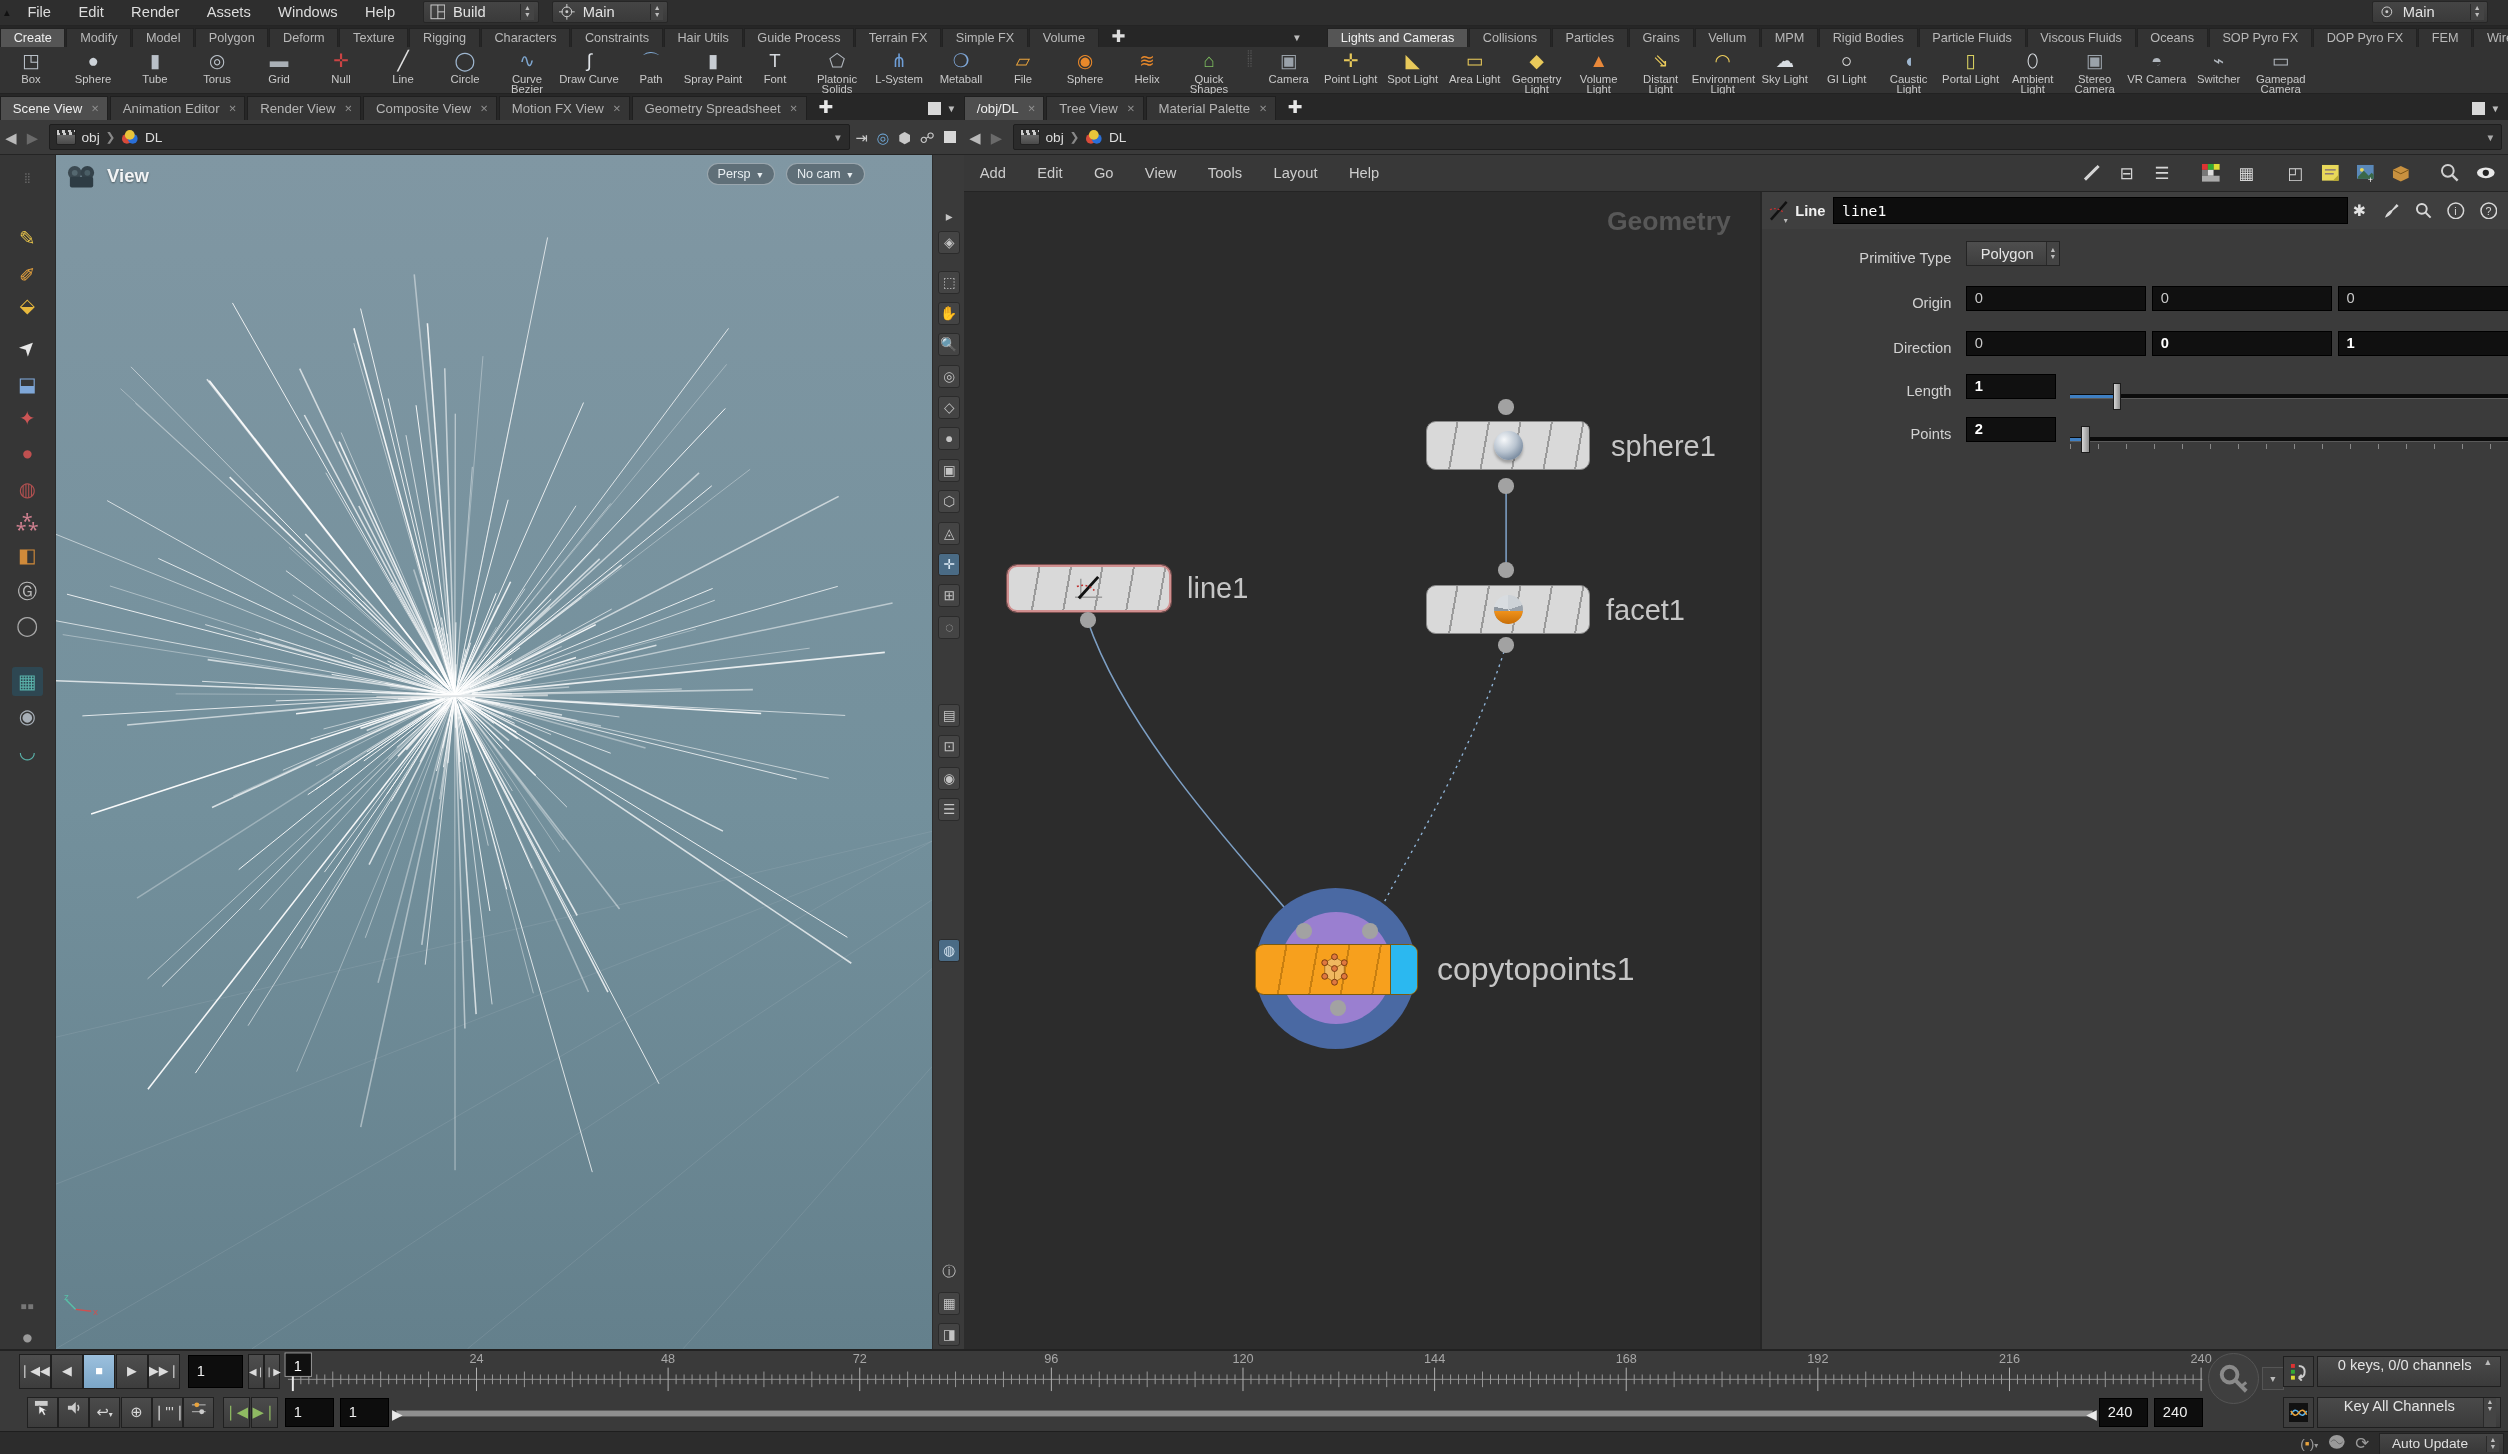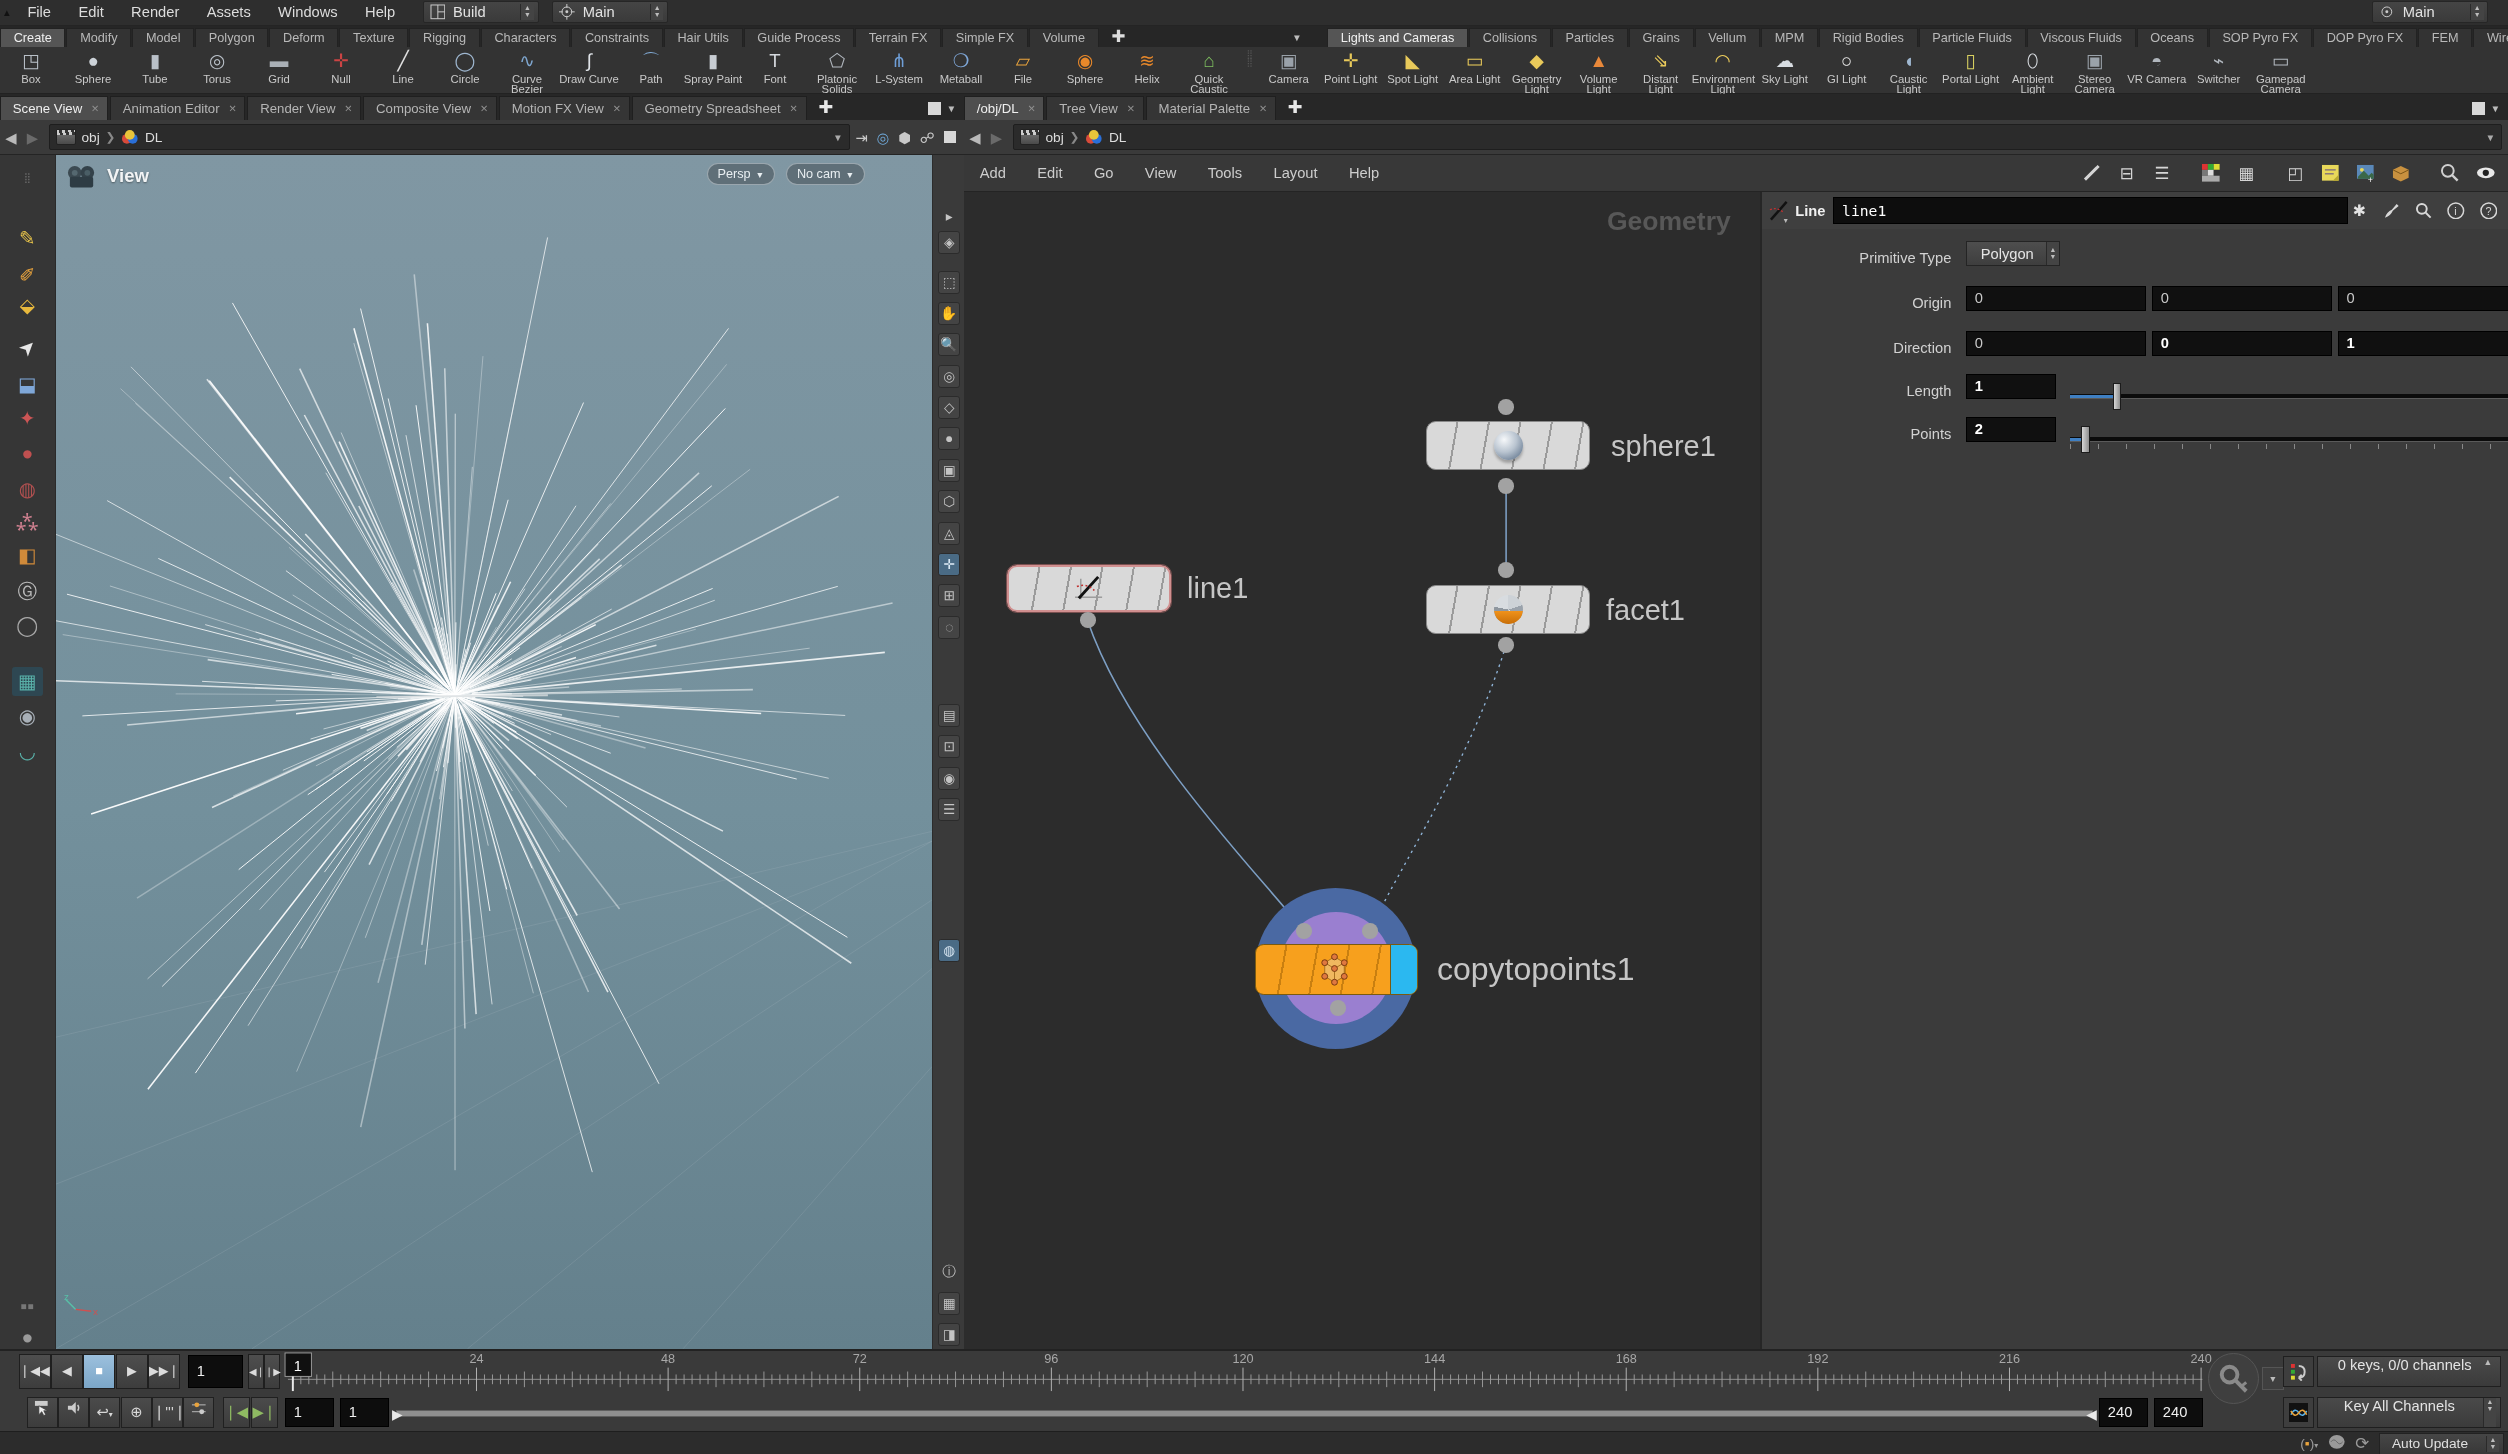--- a/index.html
+++ b/index.html
@@ -304,21 +304,21 @@
         <div class="tool">
           <span class="ti" style="color: rgb(232, 136, 42);">◉</span>
           <span class="tl">Sphere</span>
         </div>
         <div class="tool">
           <span class="ti" style="color: rgb(232, 136, 42);">≋</span>
           <span class="tl">Helix</span>
         </div>
         <div class="tool">
           <span class="ti" style="color: rgb(127, 192, 96);">⌂</span>
-          <span class="tl">Quick Caustic</span>
+          <span class="tl">Quick Shapes</span>
         </div>
       </div>
       <div class="shelf-sep">⣿<br>⣿</div>
       <div class="toolgrp">
         <div class="tool">
           <span class="ti" style="color: rgb(154, 162, 170);">▣</span>
           <span class="tl">Camera</span>
         </div>
         <div class="tool">
           <span class="ti" style="color: rgb(232, 201, 90);">✛</span>

